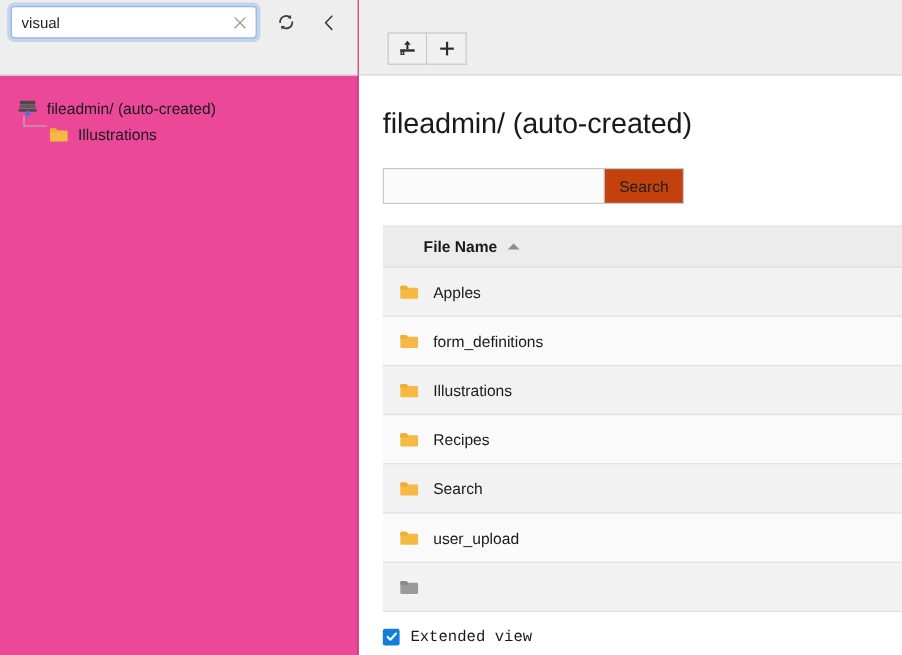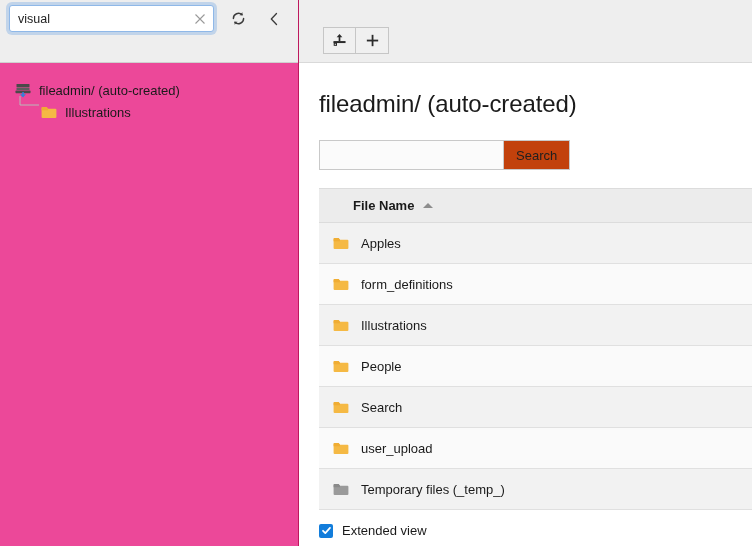--- a/index.html
+++ b/index.html
@@ -235,20 +235,21 @@
     flex: 0 0 16px;
     display: flex; align-items: center; justify-content: center;
   }
   .fname.bold { font-weight: normal; }
 
   .extended-row {
     display: flex;
     align-items: center;
     margin-top: 13px;
     cursor: pointer;
+    font-family: Liberation Mono, monospace;
   }
   .cbox {
     width: 14px; height: 14px;
     border-radius: 2px;
     background: #127ddb;
     display: flex; align-items: center; justify-content: center;
     margin-right: 9px;
     flex: 0 0 14px;
   }
   .ext-label {
@@ -403,21 +404,21 @@
 
           <tr class="even">
             <td>
               <div class="cell-inner">
                 <span class="f-icon">
                   <svg width="16" height="13" viewBox="0 0 16 13" aria-hidden="true">
                     <path d="M0.6 2.1 A1 1 0 0 1 1.6 1.1 L5.6 1.1 L7.0 2.7 L14.4 2.7 A1 1 0 0 1 15.4 3.7 L15.4 11 A1 1 0 0 1 14.4 12 L1.6 12 A1 1 0 0 1 0.6 11 Z" fill="#f5b944"></path>
                     <path d="M0.6 2.1 A1 1 0 0 1 1.6 1.1 L5.6 1.1 L7.0 2.7 L7.0 4.3 L0.6 4.3 Z" fill="#f0ad33"></path>
                   </svg>
                 </span>
-                <span class="fname">People</span>
+                <span class="fname">Recipes</span>
               </div>
             </td>
           </tr>
 
           <tr class="odd">
             <td>
               <div class="cell-inner">
                 <span class="f-icon">
                   <svg width="16" height="13" viewBox="0 0 16 13" aria-hidden="true">
                     <path d="M0.6 2.1 A1 1 0 0 1 1.6 1.1 L5.6 1.1 L7.0 2.7 L14.4 2.7 A1 1 0 0 1 15.4 3.7 L15.4 11 A1 1 0 0 1 14.4 12 L1.6 12 A1 1 0 0 1 0.6 11 Z" fill="#f5b944"></path>
@@ -445,21 +446,20 @@
 
           <tr class="odd">
             <td>
               <div class="cell-inner">
                 <span class="f-icon">
                   <svg width="16" height="13" viewBox="0 0 16 13" aria-hidden="true">
                     <path d="M0.6 2.1 A1 1 0 0 1 1.6 1.1 L5.6 1.1 L7.0 2.7 L14.4 2.7 A1 1 0 0 1 15.4 3.7 L15.4 11 A1 1 0 0 1 14.4 12 L1.6 12 A1 1 0 0 1 0.6 11 Z" fill="#9a9a9a"></path>
                     <path d="M0.6 2.1 A1 1 0 0 1 1.6 1.1 L5.6 1.1 L7.0 2.7 L7.0 4.3 L0.6 4.3 Z" fill="#8a8a8a"></path>
                   </svg>
                 </span>
-                <span class="fname bold">Temporary files (_temp_)</span>
               </div>
             </td>
           </tr>
 
         </tbody>
       </table>
 
       <div class="extended-row">
         <span class="cbox">
           <svg width="11" height="11" viewBox="0 0 12 12" aria-hidden="true">

